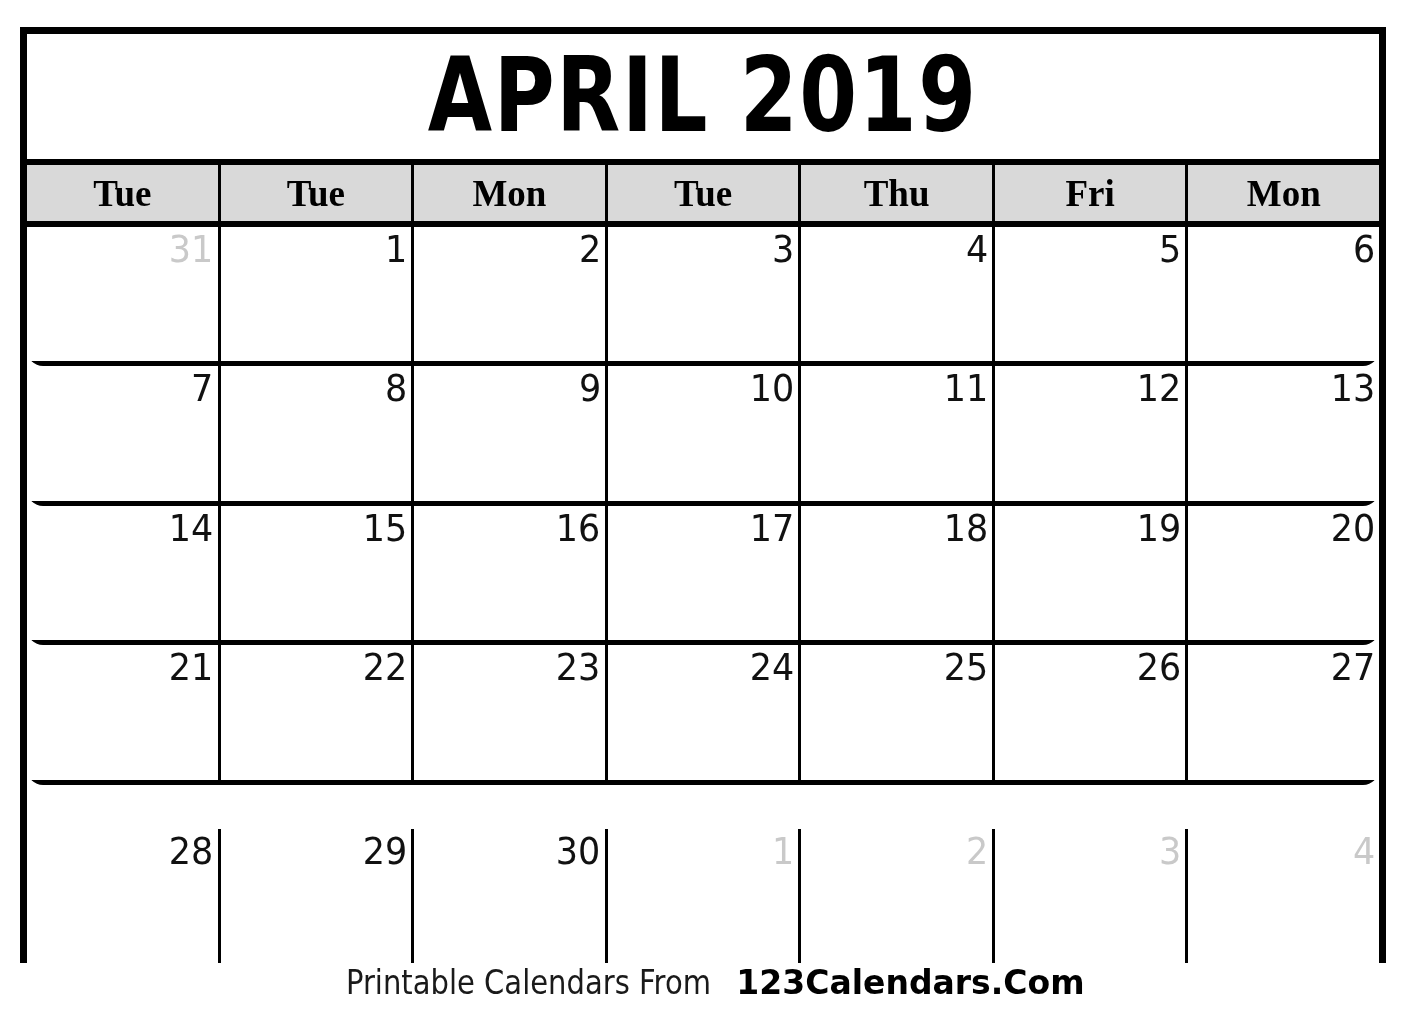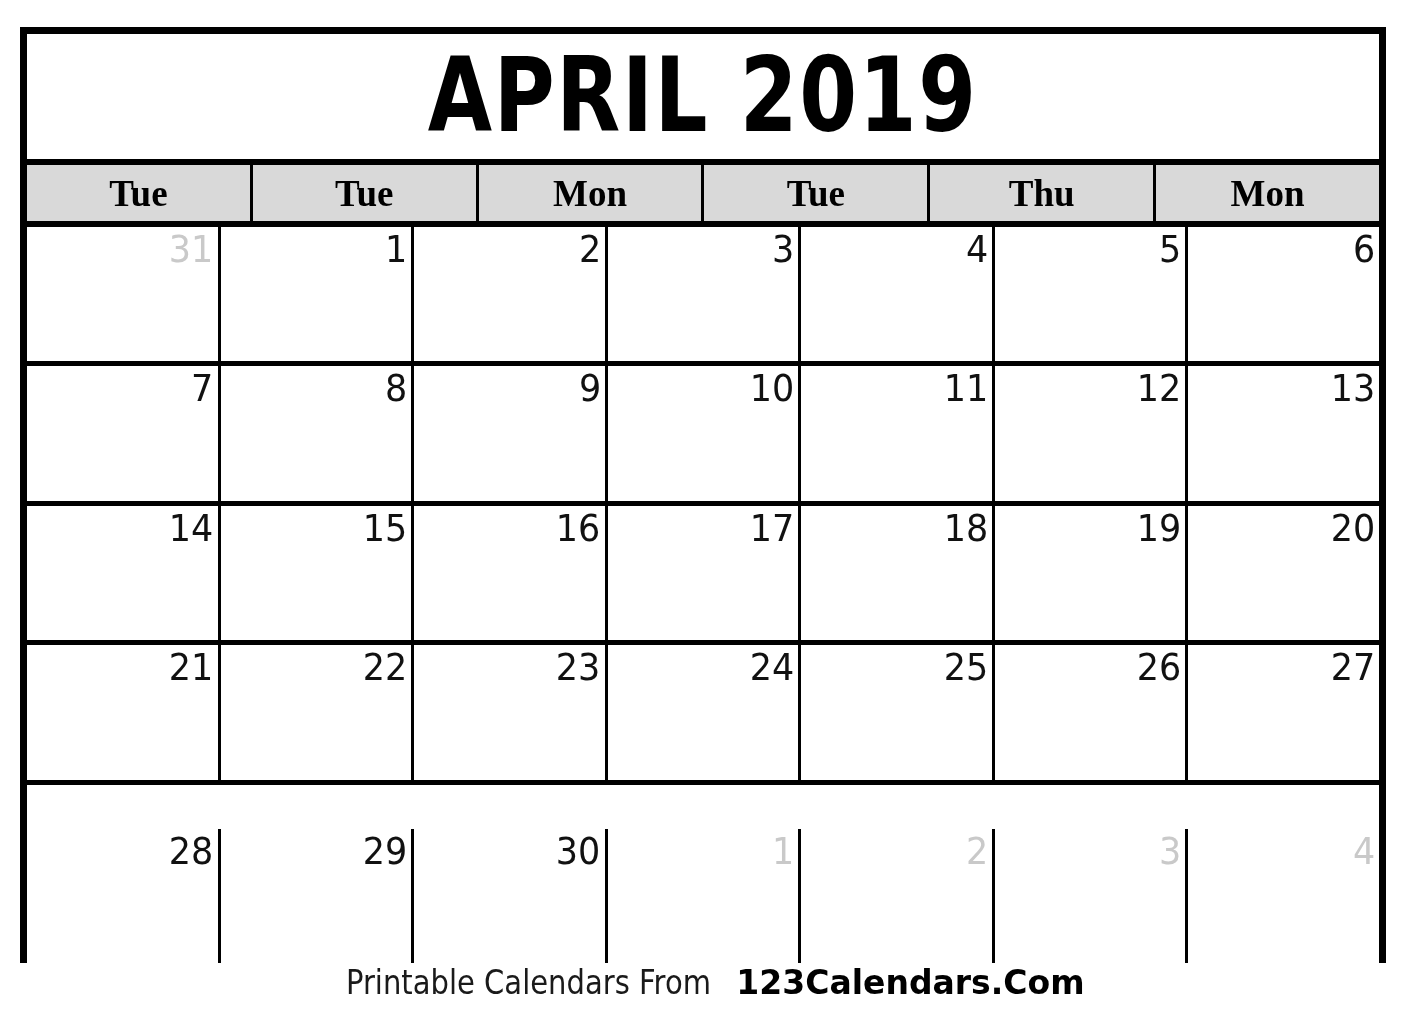--- a/index.html
+++ b/index.html
@@ -87,20 +87,21 @@
   .weeks {
     display: flex;
     flex-direction: column;
     height: 736px;
   }
   .week-row {
     display: flex;
     flex: 1 1 0;
     border-bottom: 5px solid #000000;
     min-height: 0;
+    border-radius: 16px;
   }
   .week-row:last-child { border-bottom: none; margin-top: 44px; }
 
   .day-cell {
     flex: 1 1 0;
     box-sizing: border-box;
     border-right: 3px solid #000000;
     position: relative;
     background: #ffffff;
     overflow: hidden;
@@ -173,20 +174,23 @@
       <div class="weekday-cell">
         <span class="weekday-label">Mon</span>
       </div>
       <div class="weekday-cell">
         <span class="weekday-label">Tue</span>
       </div>
       <div class="weekday-cell">
         <span class="weekday-label">Thu</span>
       </div>
       <div class="weekday-cell">
+        <span class="weekday-label">Fri</span>
+      </div>
+      <div class="weekday-cell">
         <span class="weekday-label">Mon</span>
       </div>
     </div>
 
     <div class="weeks">
 
       <div class="week-row">
         <div class="day-cell adjacent">
           <span class="day-number">31</span>
         </div>

